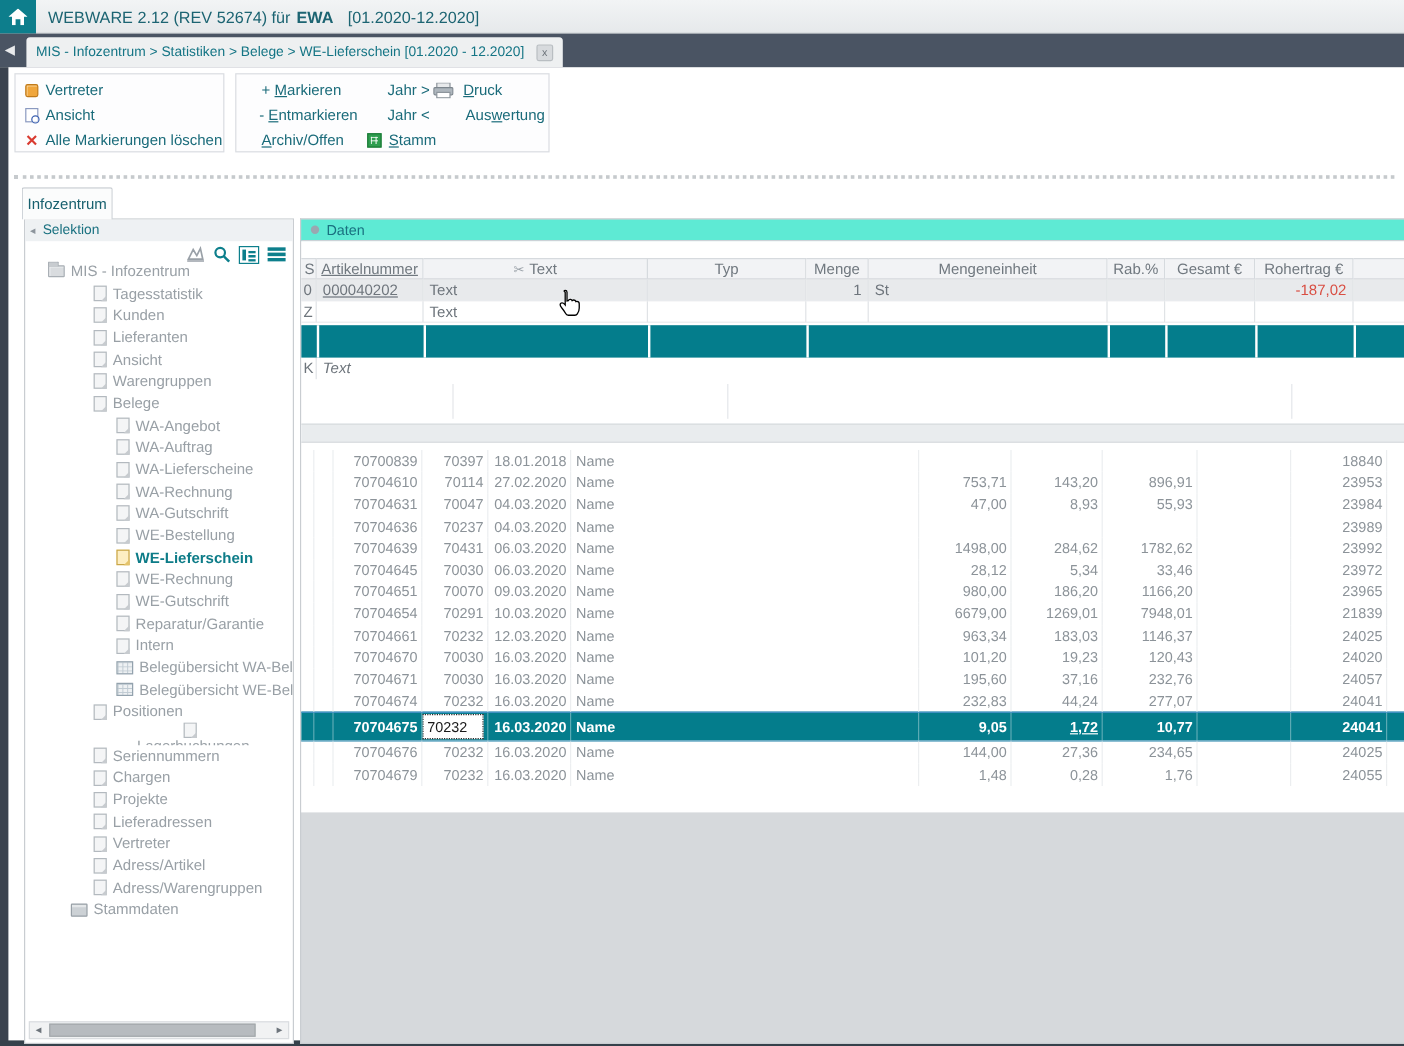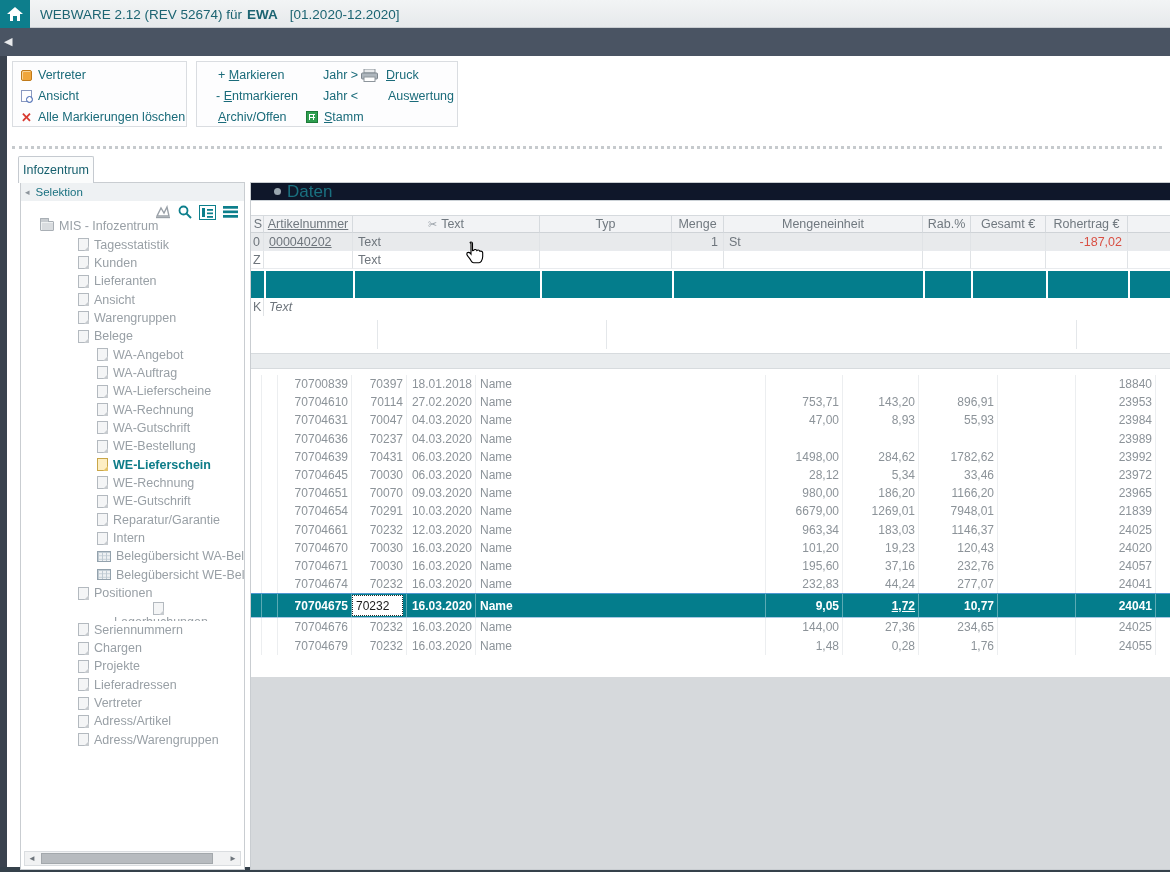--- a/index.html
+++ b/index.html
@@ -84,22 +84,22 @@
   .i-stamm{width:14px;height:11px;background:#ccd1d5;border:1px solid #98a0a7;border-radius:1px;
     box-shadow:inset 0 2px 0 #e4e7e9;}
   .hscroll{position:absolute;left:3px;right:3px;bottom:3px;height:15px;background:#f1f2f3;
     border:1px solid #dadde0;display:flex;align-items:center;}
   .hs-arrow{width:14px;text-align:center;font-size:8px;color:#6d747b;}
   .hs-thumb{height:11px;background:#b7bbbf;border:1px solid #a3a8ac;flex:1;margin:0 2px;max-width:172px;}
 
   
   .daten{position:absolute;left:250px;top:182px;width:920px;height:688px;background:#d6d9dc;
     border:1px solid #c9cdd1;border-right:none;}
-  .daten-head{position:absolute;left:0;top:0;width:920px;height:18px;background:#0f172a;
-    border-bottom:1px solid #ccd2d7;display:flex;align-items:center;font-size:17px;color:#1a7180;padding-left:15px;}
+  .daten-head{position:absolute;left:0;top:0;width:920px;height:18px;background:#5eead4;
+    border-bottom:1px solid #ccd2d7;display:flex;align-items:center;font-size:12px;color:#1a7180;}
   .daten-head .dot{width:7px;height:7px;border-radius:50%;background:#9aa7b0;margin:0 6px 0 8px;}
   .dbody{position:absolute;left:0;top:18px;width:920px;height:476px;background:#fff;overflow:hidden;}
 
   
   .utable{position:absolute;left:0;top:14px;width:920px;}
   .urow{display:flex;width:920px;}
   .ucell{height:18px;font-size:12.5px;color:#6e757c;border-right:1px solid #e0e3e6;
     display:flex;align-items:center;overflow:hidden;white-space:nowrap;}
   .uhead .ucell{background:#f2f3f5;border-right:1px solid #d6dade;border-top:1px solid #d6dade;
     border-bottom:1px solid #cfd3d7;color:#70787f;justify-content:center;}
@@ -148,20 +148,24 @@
     </div>
     <div class="tb-title">
       <span>WEBWARE 2.12 (REV 52674) für</span>
       <b>EWA</b>
       <span class="period">[01.2020-12.2020]</span>
     </div>
   </div>
 
   <div class="tabbar">
     <span class="chev">◀</span>
+    <div class="doc-tab">
+      <span>MIS - Infozentrum &gt; Statistiken &gt; Belege &gt; WE-Lieferschein [01.2020 - 12.2020]</span>
+      <span class="close">x</span>
+    </div>
   </div>
 
   <div class="left-strip"></div>
   <div class="bottom-strip"></div>
 
   <div class="tool-box tb1">
     <div class="row-item" style="left:8px;top:6px;">
       <span class="ic-abbrechen"></span>
       <span>Vertreter</span>
     </div>
@@ -326,20 +330,24 @@
     <span class="ticon i-doc"></span>
     <span class="tlabel">Vertreter</span>
   </div>
         <div class="tree-row" style="padding-left: 57px;">
     <span class="ticon i-doc"></span>
     <span class="tlabel">Adress/Artikel</span>
   </div>
         <div class="tree-row" style="padding-left: 57px;">
     <span class="ticon i-doc"></span>
     <span class="tlabel">Adress/Warengruppen</span>
+  </div>
+        <div class="tree-row" style="padding-left: 38px;">
+    <span class="ticon i-stamm"></span>
+    <span class="tlabel">Stammdaten</span>
   </div>
       </div>
     <div class="hscroll">
       <span class="hs-arrow">◄</span>
       <span class="hs-thumb"></span>
       <span class="hs-arrow" style="margin-left:auto;">►</span>
     </div>
   </div>
 
   <div class="daten">

